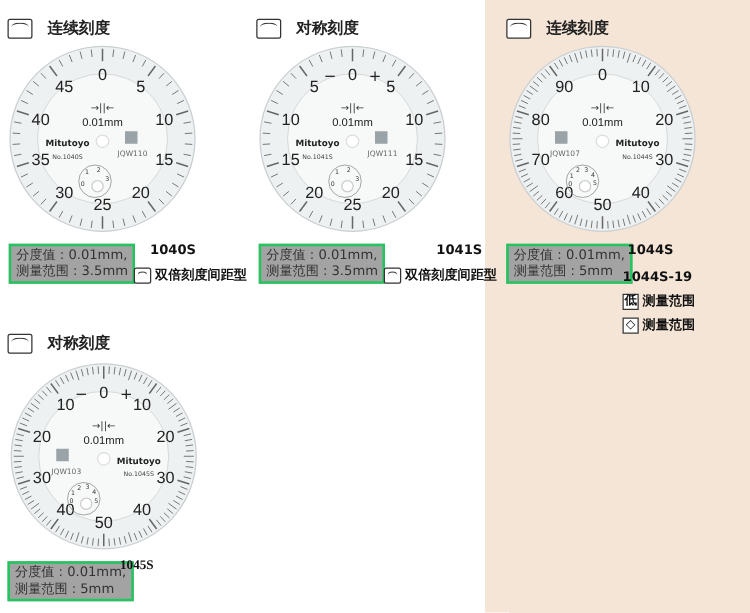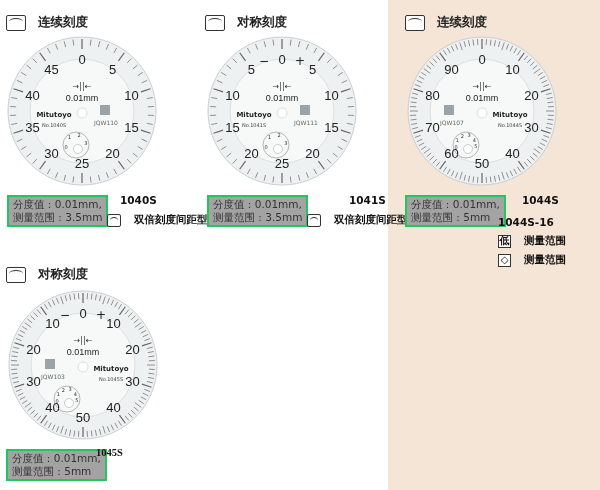--- a/index.html
+++ b/index.html
@@ -31,21 +31,21 @@
   .dial svg { display: block; }
   .spec {
     position: absolute; border: 2px solid #22c55e; background: #a3a3a3;
     font-size: 10.5px; line-height: 13px; padding: 1px 4px; color: #333;
     white-space: nowrap;
   }
   .model {
     position: absolute; font-size: 10.5px; font-weight: bold; color: #111;
   }
   .feature {
-    position: absolute; display: flex; align-items: center; gap: 13px;
+    position: absolute; display: flex; align-items: center; gap: 3px;
     font-size: 10.5px; font-weight: bold; color: #111; white-space: nowrap;
   }
   .feat-icon {
     width: 13px; height: 13px; border: 1px solid #333; box-sizing: border-box;
     display: inline-flex; align-items: center; justify-content: center;
     font-size: 10px; line-height: 1; background: #fff; font-weight: bold;
   }
 </style>
 </head>
 <body>
@@ -372,22 +372,22 @@
       <text x="62.09016994374947" y="101.48943483704846" text-anchor="middle" font-size="5" fill="#333">3</text>
       <text x="67.38670567945424" y="105.55360964984973" text-anchor="middle" font-size="5" fill="#333">4</text>
       <text x="68.94521895368274" y="112.04528463267654" text-anchor="middle" font-size="5" fill="#333">5</text>
       <circle cx="61" cy="113" r="4.5" fill="#fff" stroke="#ccc"></circle>
     </svg>
   </div>
 <div class="spec" style="left:405px;top:195px;">
   <div>分度值 : 0.01mm,</div>
   <div>测量范围 : 5mm</div>
 </div>
-<div class="model" style="left:522px;top:194px;text-align:right;">1044S</div>
-<div class="model" style="left:498px;top:216px;">1044S-16</div>
+<div class="model" style="left:502px;top:194px;text-align:right;">1044S</div>
+<div class="model" style="left:498px;top:216px;">1044S-19</div>
 <div class="feature" style="left:498px;top:234px;">
   <span class="feat-icon">低</span>
   <span>测量范围</span>
 </div>
 <div class="feature" style="left:498px;top:253px;">
   <span class="feat-icon">◇</span>
   <span>测量范围</span>
 </div>
 
 <div class="heading" style="left:6px;top:266px;">

